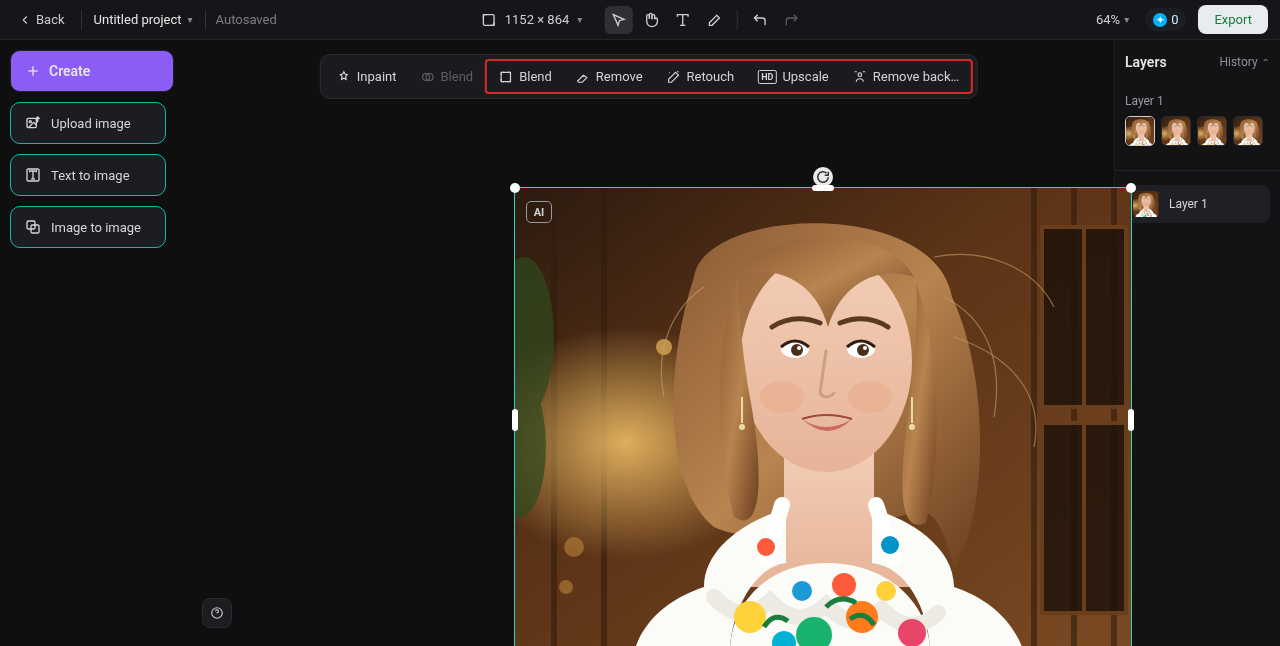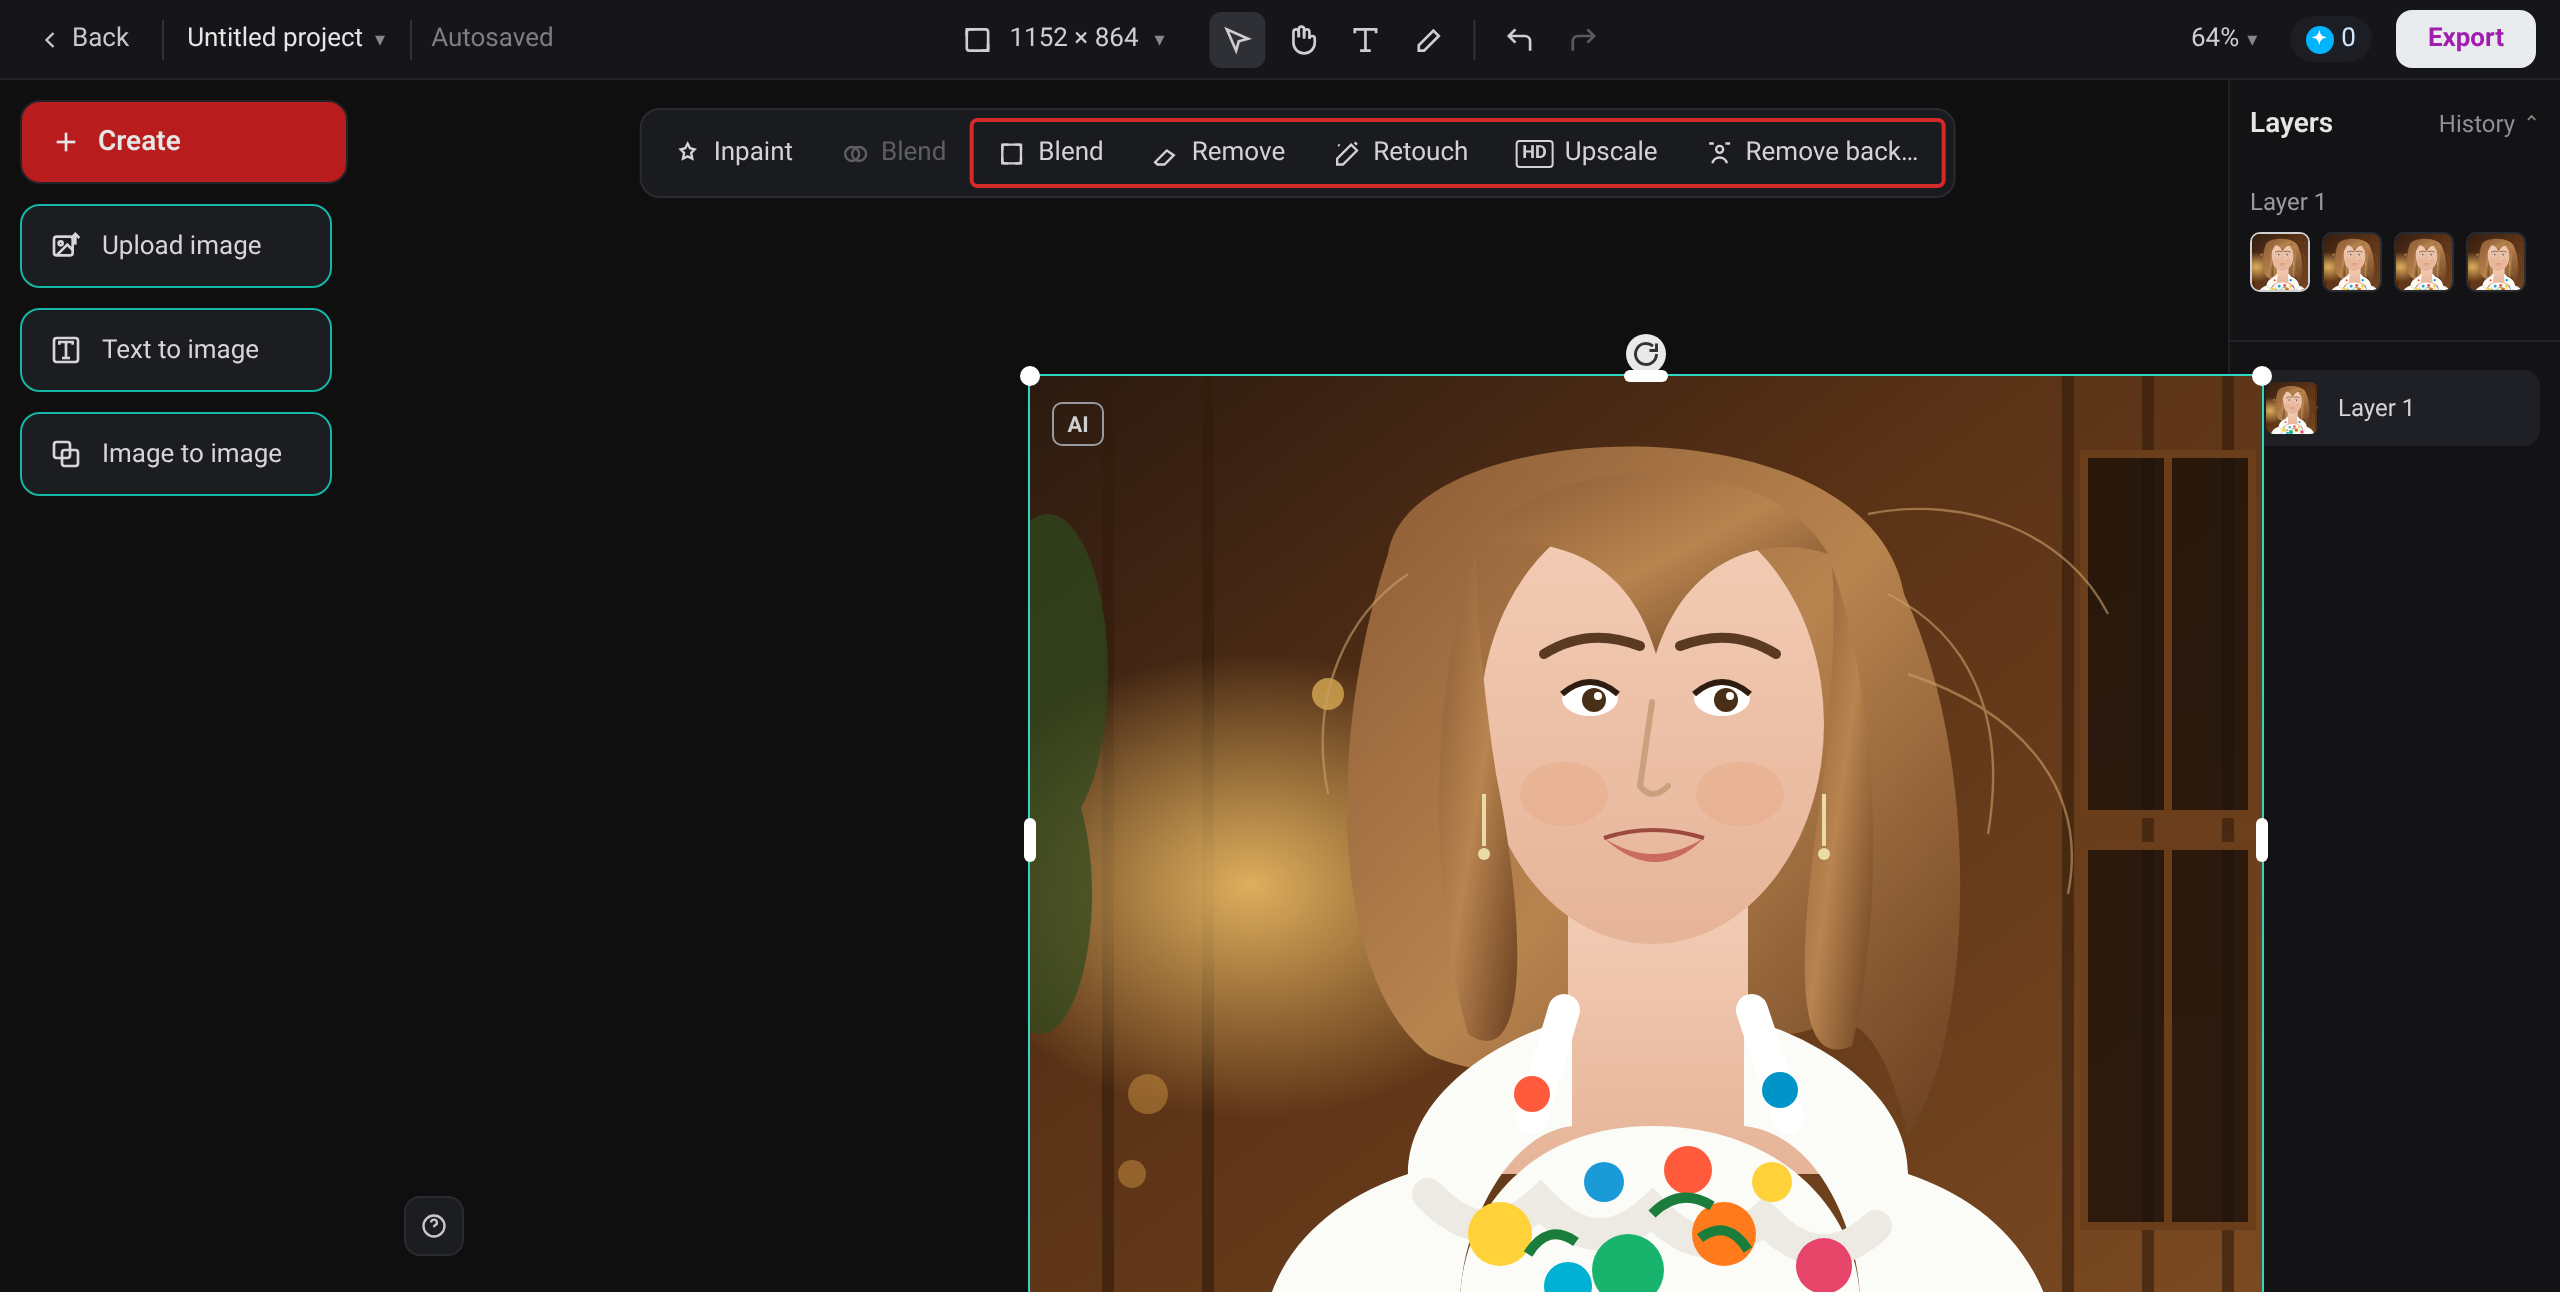--- a/index.html
+++ b/index.html
@@ -16,30 +16,30 @@
   .chev { font-size:10px; color:#888; }
   .muted { color:#7d7d82; }
   .sz-btn { display:flex; align-items:center; gap:8px; color:#cfcfd2; padding:4px 6px; cursor:pointer; }
   .toolgrp { display:flex; align-items:center; gap:4px; margin-left:6px; background:transparent; }
   .tool-btn { width:28px; height:28px; display:flex; align-items:center; justify-content:center; border-radius:6px; color:#cfcfd2; cursor:pointer; }
   .tool-btn.active { background:#2f3036; }
   .tool-btn.dim { color:#5a5a60; cursor:default; }
   .zoom { display:flex; align-items:center; gap:4px; color:#cfcfd2; cursor:pointer; padding:4px 4px; }
   .credits { display:flex; align-items:center; gap:4px; background:#1d1e23; padding:4px 8px; border-radius:14px; color:#cfe8ff; cursor:pointer; }
   .credits .coin { width:14px; height:14px; border-radius:50%; background:#00b3ff; display:flex; align-items:center; justify-content:center; font-size:9px; font-weight:700; color:#fff; }
-  .export-btn { background:#e9ecef; color:#a21caf; padding:7px 16px; border-radius:8px; font-weight:700; cursor:pointer; font-size:13px; }
+  .export-btn { background:#e9ecef; color:#15803d; padding:7px 16px; border-radius:8px; font-weight:400; cursor:pointer; font-size:13px; }
 
   
   .main { display:flex; height:calc(100% - 40px); }
   .left-pane { width:184px; padding:10px; display:flex; flex-direction:column; gap:10px; }
   .canvas-wrap { flex:1; position:relative; }
   .right-pane { width:166px; background:#131316; border-left:1px solid #202024; padding:14px 10px 10px; display:flex; flex-direction:column; }
 
   
-  .create-hdr { display:flex; gap:8px; background:#b91c1c; border:1px solid #232329; border-radius:10px; padding:12px 14px; font-size:14px; font-weight:600; }
+  .create-hdr { display:flex; gap:8px; background:#8b5cf6; border:1px solid #232329; border-radius:10px; padding:12px 14px; font-size:14px; font-weight:600; }
   .side-btn { display:flex; align-items:center; gap:10px; background:#1c1d21; border:1px solid #14b8a6; border-radius:10px; padding:12px 14px; font-size:13px; color:#d6d6d9; cursor:pointer; width:156px; }
 
   
   .edit-toolbar { position:absolute; top:14px; left:50%; transform:translateX(-50%); display:flex; align-items:center; gap:0; background:#1a1b1f; border:1px solid #2a2b30; border-radius:10px; padding:4px; z-index:4; }
   .et-item { display:flex; align-items:center; gap:6px; padding:8px 12px; color:#d3d3d6; font-size:13px; cursor:pointer; border-radius:7px; white-space:nowrap; }
   .et-item.disabled { color:#5e5f64; cursor:default; }
   .hl-box { border:2px solid #d42a2a; border-radius:4px; display:flex; }
 
   
   .canvas-stage { position:absolute; left:330px; top:108px; width:618px; height:465px;margin-top:39px; }

